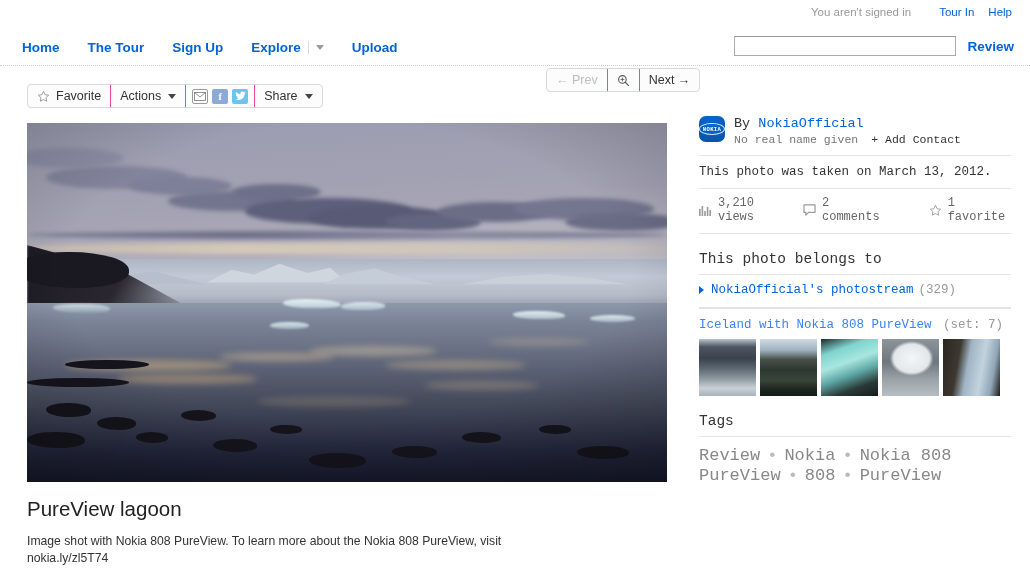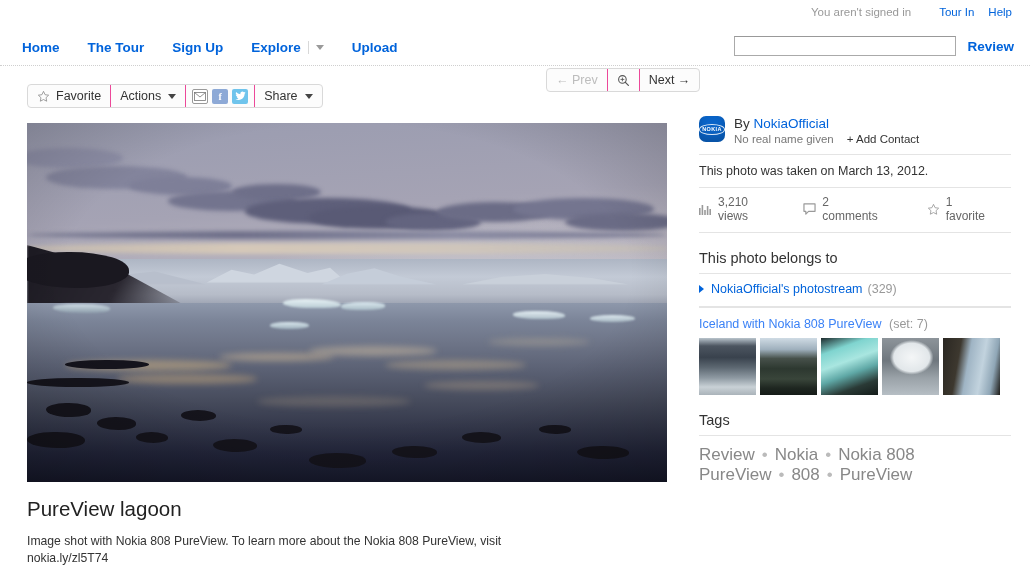--- a/index.html
+++ b/index.html
@@ -94,21 +94,21 @@
   .vign { position: absolute; left: 0; top: 0; width: 100%; height: 100%;
     background: radial-gradient(ellipse 85% 80% at 50% 42%, rgba(0,0,0,0) 52%, rgba(0,0,0,0.30) 100%); }
 
   
   .phototitle { position: absolute; left: 27px; top: 497px; font-size: 20.5px; color: #222;
                 font-weight: normal; }
   .photodesc { position: absolute; left: 27px; top: 533px; width: 500px; font-size: 12.2px;
                color: #333; line-height: 17px; }
 
   
-  .side { position: absolute; left: 699px; top: 116px; width: 312px; }
+  .side { position: absolute; left: 699px; top: 116px; width: 312px; font-family: Liberation Mono, monospace; }
   .side .rule { height: 1px; background: #e4e4e4; margin: 0; }
 
   .owner { display: flex; align-items: flex-start; padding-bottom: 9px; }
   .avatar { width: 26px; height: 26px; border-radius: 7px; background: #0a64c8;
             display: flex; align-items: center; justify-content: center; margin-right: 9px; flex: 0 0 auto;
             box-shadow: inset 0 -6px 9px rgba(0,0,0,0.18); }
   .avatar span { font-size: 5.5px; color: #fff; font-weight: bold; letter-spacing: 0.4px;
                  border: 0.8px solid rgba(255,255,255,0.85); border-radius: 50%; padding: 1.5px 2.5px; }
   .owner .l1 { font-size: 13.5px; color: #333; margin-bottom: 2px; }
   .owner .l1 a { color: #0063DB; text-decoration: none; }

